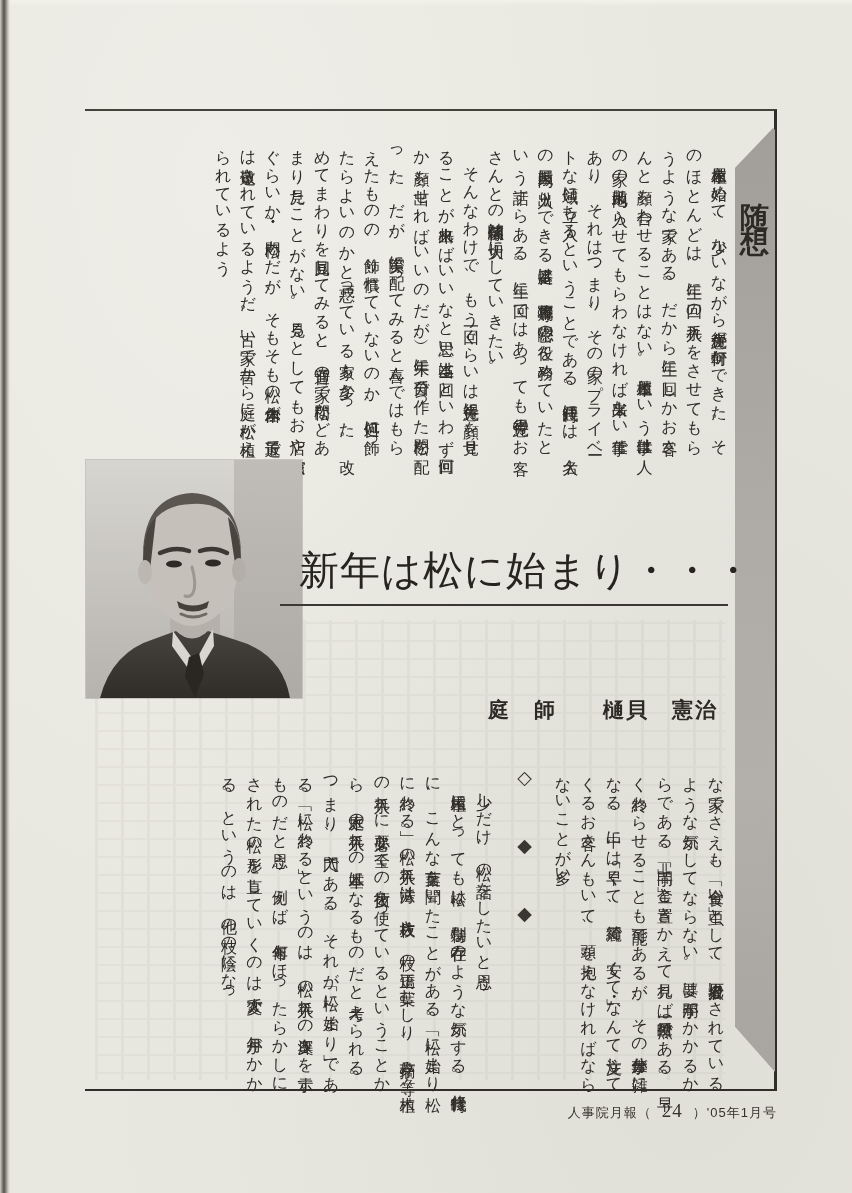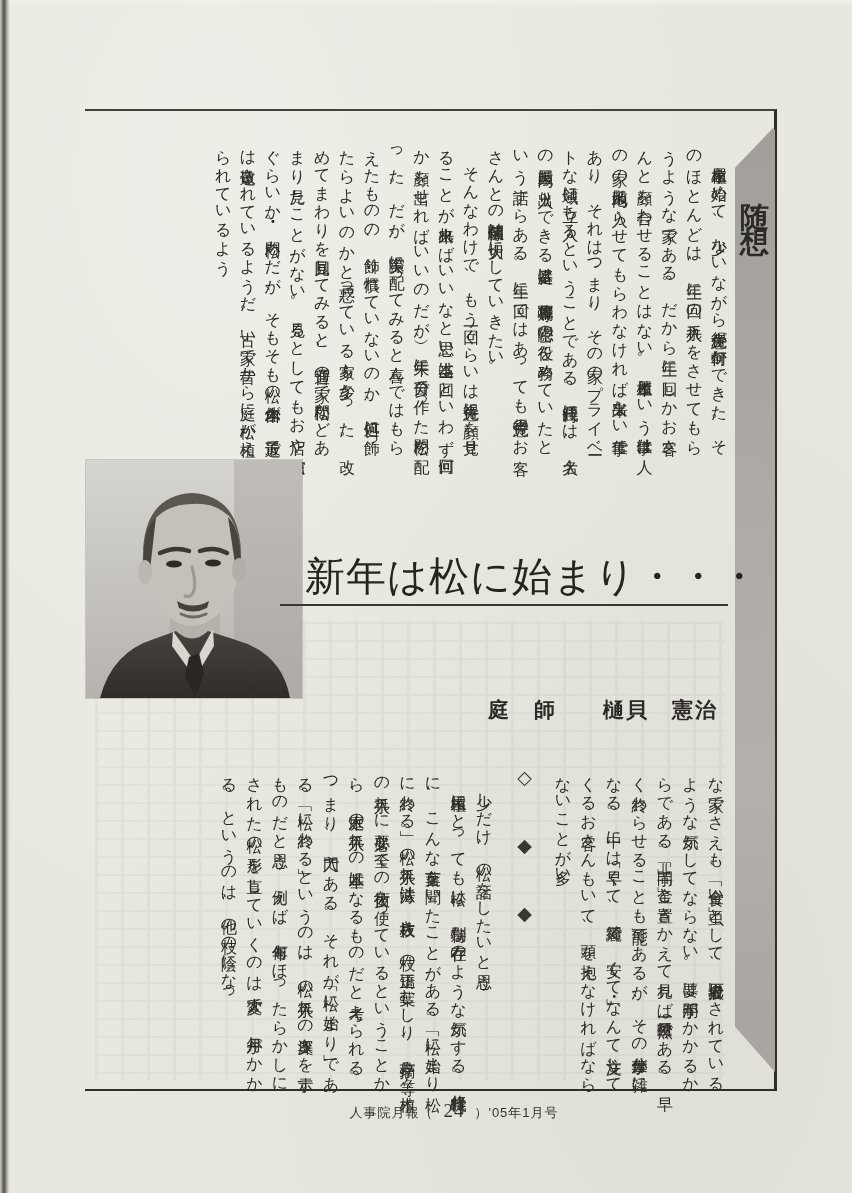--- a/index.html
+++ b/index.html
@@ -52,36 +52,36 @@
   .bottom-block{left:81px;top:766px;width:648px;height:318px;line-height:25.5px;}
   .diamonds{
     padding-top:66px;margin:0 14px !important;
     font-size:19px;letter-spacing:46px;color:#3a3733;
   }
   
   .photo{position:absolute;left:86px;top:460px;width:216px;height:238px;box-shadow:0 0 0 1px rgba(90,86,78,.25);}
   .photo svg{display:block;}
   
   .title{
-    position:absolute;left:291px;top:541px;margin:14px;
+    position:absolute;left:291px;top:541px;margin:8px;
     font-size:40px;font-weight:500;letter-spacing:1px;line-height:1.1;
     color:#272420;white-space:nowrap;
   }
   .title-rule{position:absolute;left:280px;top:604px;width:448px;height:2px;background:#3b3833;}
   
   .byline{
     position:absolute;left:488px;top:696px;white-space:nowrap;
     font-family:"Liberation Sans","DejaVu Sans",sans-serif;
     font-size:21px;font-weight:700;color:#2c2926;letter-spacing:2px;
   }
   .byline .name{margin-left:46px;}
   
   .footer{
     position:absolute;left:85px;top:1100px;width:692px;padding-left:46px;box-sizing:border-box;
-    text-align:center;font-family:"Liberation Sans","DejaVu Sans",sans-serif;
+    text-align:right;font-family:"Liberation Sans","DejaVu Sans",sans-serif;
     font-size:13px;color:#35322d;letter-spacing:1px;
   }
   .footer .pagenum{font-size:19px;margin:0 10px;font-family:"Liberation Serif","DejaVu Serif",serif;}
   
   .ghost{
     position:absolute;left:95px;top:620px;width:630px;height:460px;opacity:.05;pointer-events:none;
     background:repeating-linear-gradient(90deg,#5a564e 0 3px,transparent 3px 26px),
                repeating-linear-gradient(0deg,transparent 0 6px,#6a665e 6px 8px,transparent 8px 18px);
   }
 </style>

